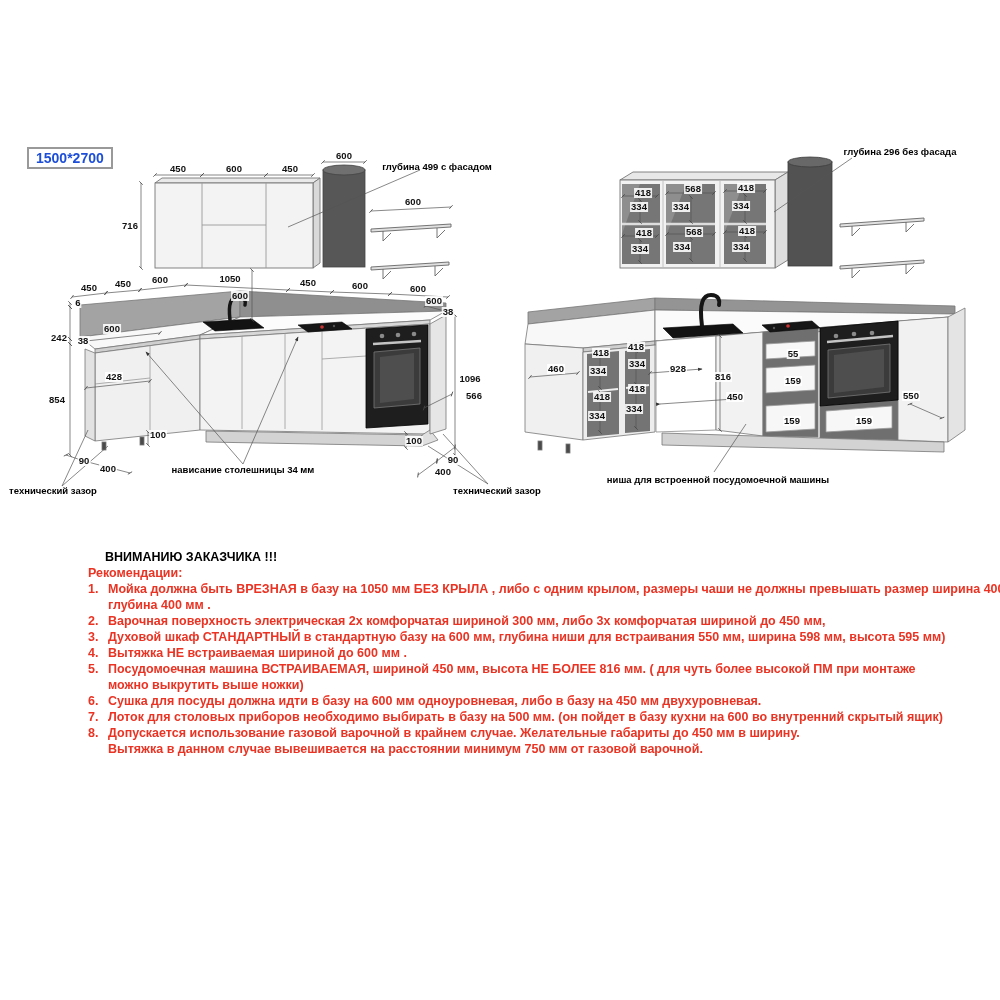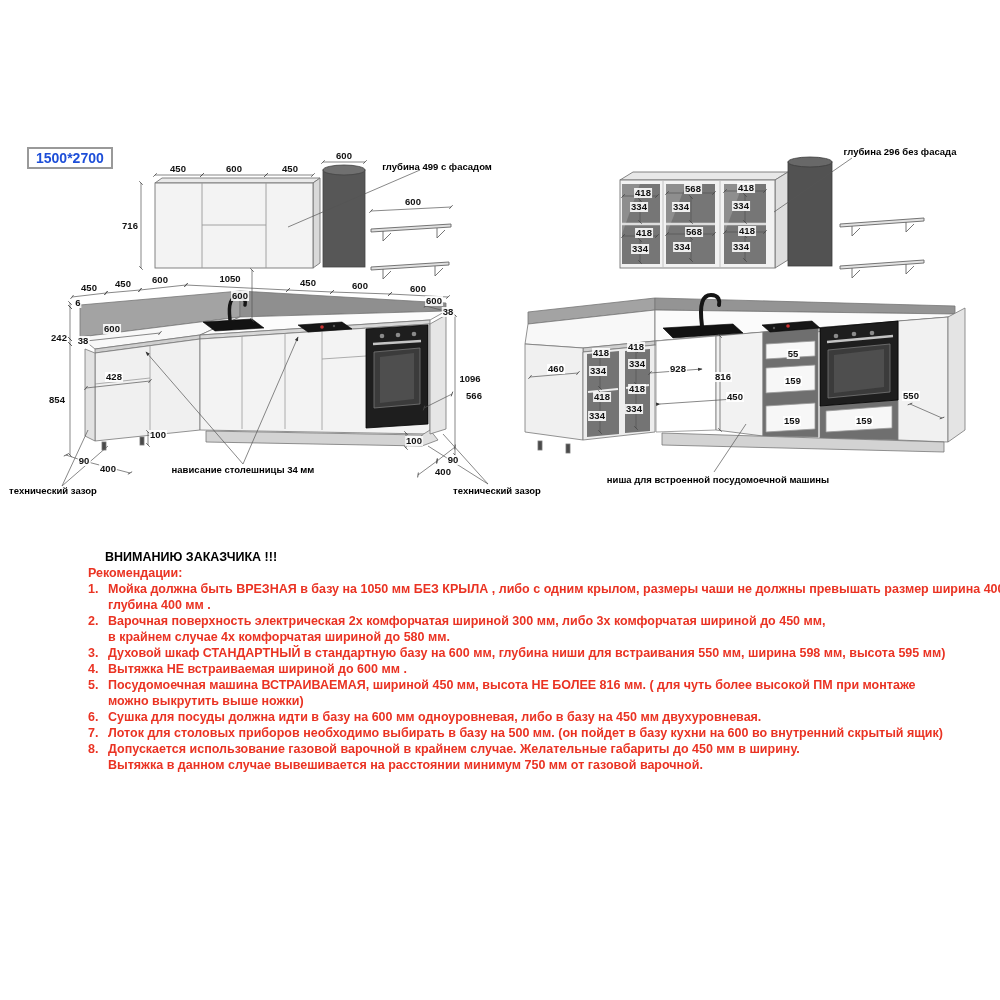--- a/index.html
+++ b/index.html
@@ -338,21 +338,20 @@
     <span class="n-num">1.</span>
     <span class="n-text">
           <div>Мойка должна быть ВРЕЗНАЯ в базу на 1050 мм БЕЗ КРЫЛА , либо с одним крылом, размеры чаши  не должны превышать размер ширина  400  мм ,</div>
           <div>глубина  400 мм .</div>
         </span>
   </div>
   <div class="n-item">
     <span class="n-num">2.</span>
     <span class="n-text">
           <div>Варочная поверхность электрическая 2х комфорчатая  шириной 300 мм, либо 3х комфорчатая шириной до 450 мм,</div>
-          <div>в крайнем случае 4х комфорчатая шириной до 580 мм.</div>
         </span>
   </div>
   <div class="n-item">
     <span class="n-num">3.</span>
     <span class="n-text">
           <div>Духовой шкаф СТАНДАРТНЫЙ в стандартную базу на 600 мм, глубина ниши для встраивания 550 мм, ширина 598 мм, высота 595 мм)</div>
         </span>
   </div>
   <div class="n-item">
     <span class="n-num">4.</span>

